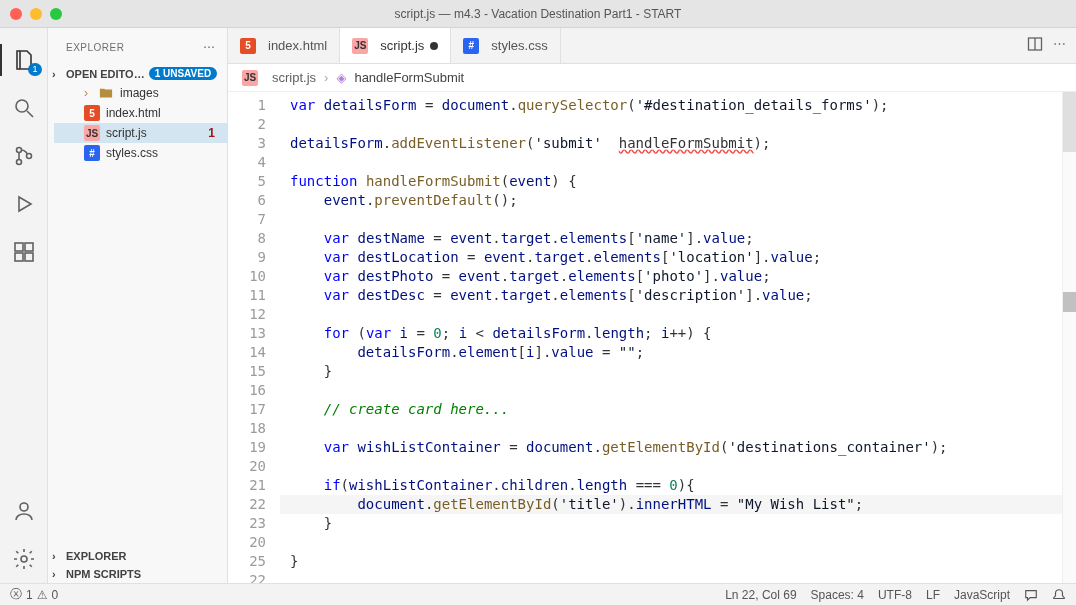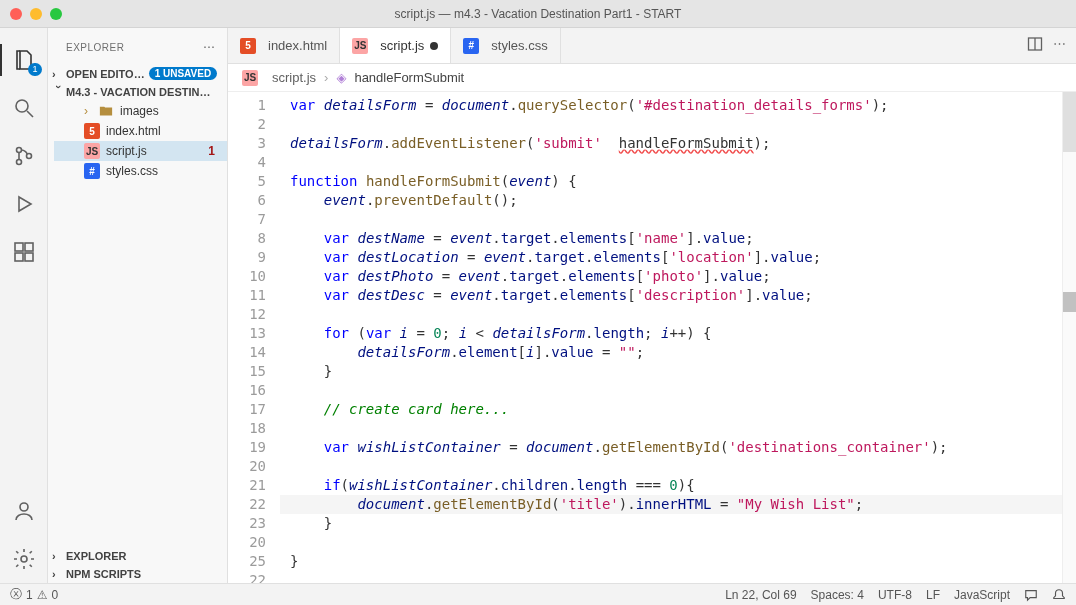--- a/index.html
+++ b/index.html
@@ -83,22 +83,22 @@
 .crumb-sep { color:#aaa; }
 .crumb-last { color:#444; }
 
 .code-wrap { flex:1; display:flex; overflow:hidden; position:relative; }
 .gutter { width:52px; text-align:right; padding:4px 14px 4px 0; color:#9b9b9b; font-family: Menlo, Consolas, monospace; font-size:14px; line-height:19px; user-select:none; }
 .code { flex:1; padding:4px 0; font-family: Menlo, Consolas, monospace; font-size:14px; line-height:19px; white-space:pre; overflow:hidden; }
 .code .line { height:19px; padding-left:10px; }
 .code .line.hl { background:#f5f5f5; }
 .kw { color:#0000ff; }
 .fn { color:#795e26; }
-.var2 { color:#001080;font-style:italic; }
-.str { color:#be185d; }
+.var2 { color:#001080; }
+.str { color:#0f172a; }
 .num { color:#098658; }
 .cm { color:#008000; font-style:italic; }
 .prop { color:#001080;margin-top:24px; }
 .err { text-decoration: wavy underline #f14c4c; text-decoration-skip-ink:none; }
 .minimap { width:14px; background:#fafafa; border-left:1px solid #eee; position:relative; }
 .mm-thumb { position:absolute; left:0; right:0; background:#c4c4c4; opacity:0.5; }
 
 .statusbar { height:22px; background:#f3f3f3; border-top:1px solid #e0e0e0; display:flex; align-items:center; padding:0 10px; font-size:12px; color:#555; gap:14px; }
 .sb-spacer { flex:1; }
 .sb-item { display:flex; align-items:center; gap:4px; cursor:pointer; }
@@ -170,24 +170,20 @@
 
   <div class="sidebar">
     <div class="sidebar-hdr">
       <span class="sidebar-title">EXPLORER</span>
       <span class="dots">⋯</span>
     </div>
     <div class="section-hdr">
       <span class="chev">›</span>
       <span>OPEN EDITO…</span>
       <span class="badge-unsaved">1 UNSAVED</span>
-    </div>
-    <div class="section-hdr">
-      <span class="chev" style="transform:rotate(90deg)">›</span>
-      <span>M4.3 - VACATION DESTIN…</span>
     </div>
     <div class="tree" id="tree">
         <div class="tree-item nested folder">
           <span class="chev ico-folder">›</span>
           <span class="file-ico ico-folder">
             <svg width="14" height="14" viewBox="0 0 16 16" fill="currentColor">
               <path d="M1 3h5l1 1h8v9H1z"></path>
             </svg>
           </span>
           <span>images</span>

